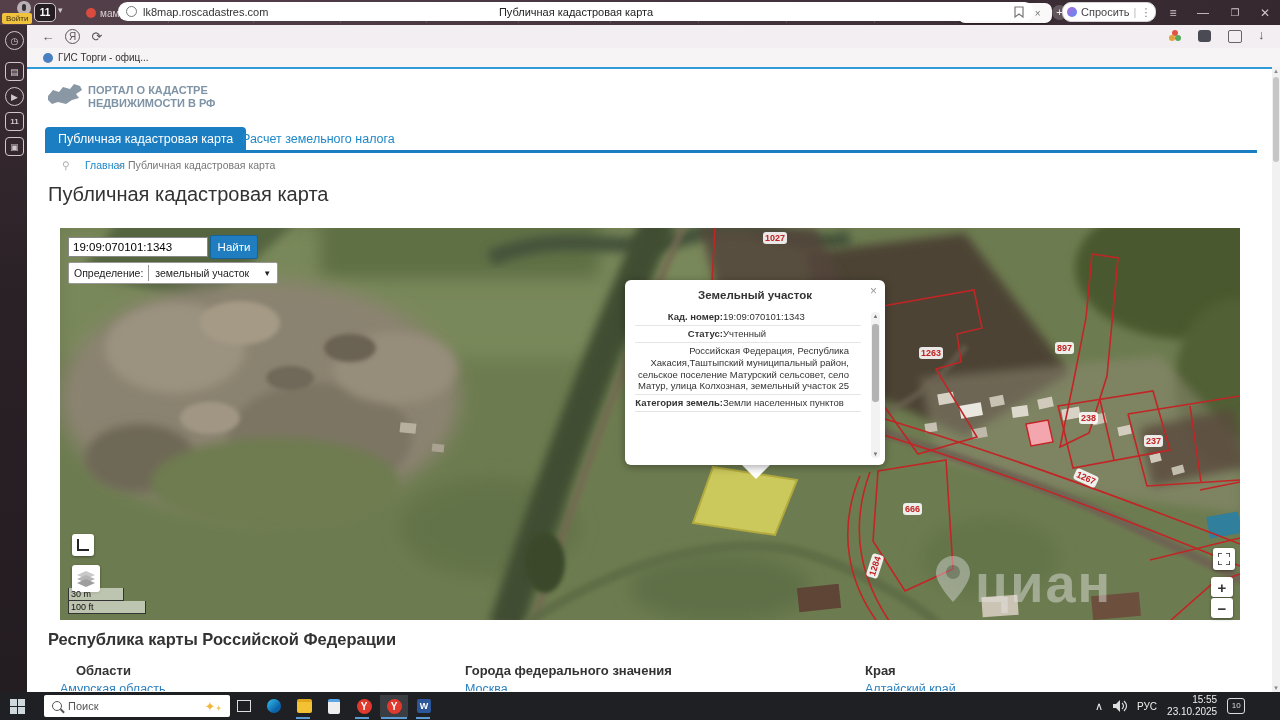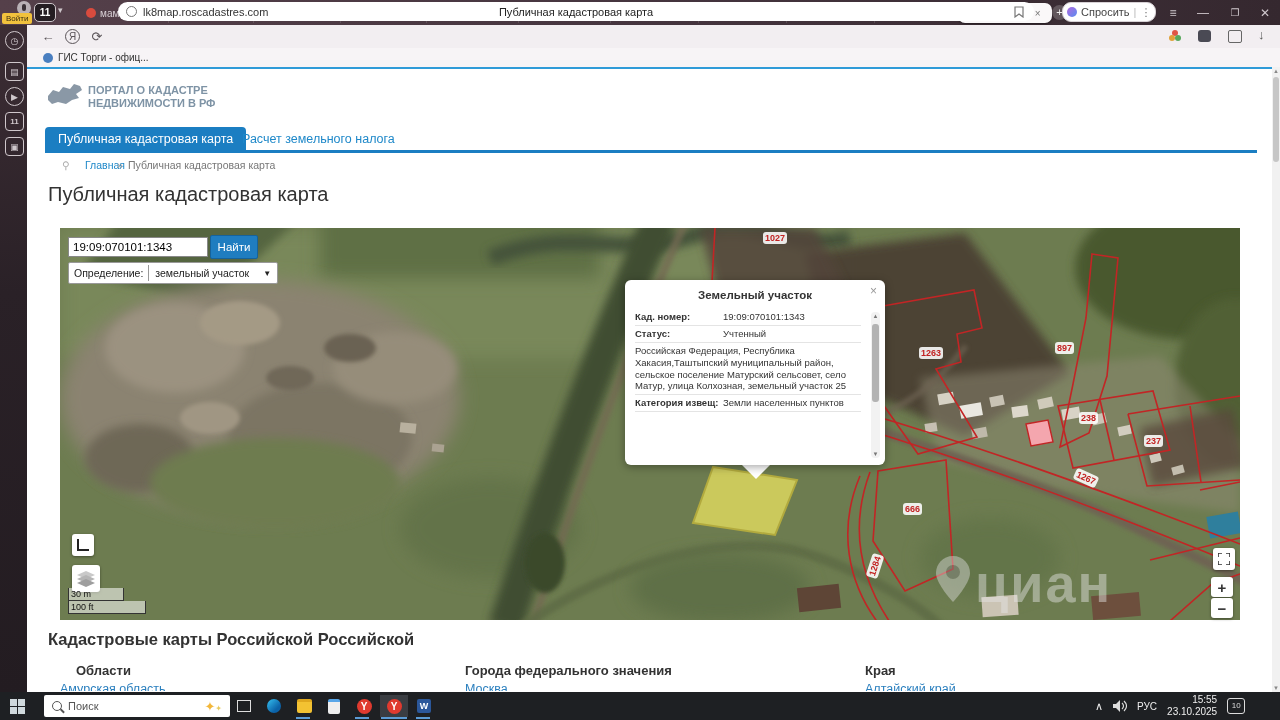--- a/index.html
+++ b/index.html
@@ -57,21 +57,21 @@
            display:flex;align-items:center;justify-content:center;border-radius:2px;}
   .mfilter{position:absolute;left:68px;top:262px;height:20px;display:flex;align-items:center;background:#fff;
            border:1px solid #999;font-size:10.5px;color:#222;border-radius:2px;}
   
   .popup{position:absolute;left:625px;top:280px;width:260px;height:185px;background:#fff;border-radius:6px;
          box-shadow:0 2px 8px rgba(0,0,0,.35);overflow:hidden;}
   .popcaret{position:absolute;left:741px;top:464px;width:0;height:0;border-left:15px solid transparent;
             border-right:15px solid transparent;border-top:15px solid #fff;}
   .poptitle{position:absolute;left:0;top:9px;width:100%;text-align:center;font-size:11.5px;font-weight:bold;color:#333;}
   .poprows{position:absolute;left:10px;top:29px;width:226px;height:152px;overflow:hidden;}
-  .prow{display:flex;border-top:1px solid #e4e4e4;padding:2px 0;}
+  .prow{display:flex;border-top:1px solid #e4e4e4;padding:2px 0;text-align:right;}
   .prow:first-child{border-top:none;}
   .plab{width:88px;flex:0 0 auto;font-size:9.5px;font-weight:bold;color:#333;line-height:1.25;}
   .pval{font-size:9.5px;color:#333;line-height:1.25;}
   .pscroll{position:absolute;right:5px;top:32px;width:9px;height:146px;background:#f2f2f2;border-radius:4px;}
   .pthumb{position:absolute;left:1px;top:12px;width:7px;height:78px;background:#b3b3b3;border-radius:3px;}
   .parr{position:absolute;left:0;width:9px;text-align:center;font-size:6px;color:#777;}
   
   .f-head{position:absolute;left:48px;top:630px;font-size:16.5px;font-weight:bold;color:#333;}
   .f-col{position:absolute;top:663px;font-size:13px;font-weight:bold;color:#333;}
   .f-link{position:absolute;top:682px;height:9px;overflow:hidden;font-size:12.5px;color:#2a7fbe;}
@@ -367,34 +367,34 @@
           <div class="pval">19:09:070101:1343</div>
         </div>
     <div class="prow">
           <div class="plab">Статус:</div>
           <div class="pval">Учтенный</div>
         </div>
     <div class="prow">
           <div class="pval" style="padding-right:12px;">Российская Федерация, Республика Хакасия,Таштыпский муниципальный район, сельское поселение Матурский сельсовет, село Матур, улица Колхозная, земельный участок 25</div>
         </div>
     <div class="prow">
-          <div class="plab">Категория извещ:</div>
+          <div class="plab">Категория земель:</div>
           <div class="pval">Земли населенных пунктов</div>
         </div>
     <div class="prow"></div>
 
   </div>
   <div class="pscroll">
     <div class="parr" style="top:1px;">▲</div>
     <div class="pthumb"></div>
     <div class="parr" style="bottom:1px;">▼</div>
   </div>
 </div>
 
-<div class="f-head">Кадастровые карты Российской Российской</div>
+<div class="f-head">Республика карты Российской Федерации</div>
 <div class="f-col" style="left:76px;">Области</div>
 <div class="f-col" style="left:465px;">Города федерального значения</div>
 <div class="f-col" style="left:865px;">Края</div>
 <div class="f-link" style="left:60px;width:160px;">Амурская область</div>
 <div class="f-link" style="left:465px;width:160px;">Москва</div>
 <div class="f-link" style="left:865px;width:160px;">Алтайский край</div>
 
 <div class="pgsb">
   <div style="text-align:center;font-size:6px;color:#888;line-height:8px;">▲</div>
   <div class="pgthumb"></div>

